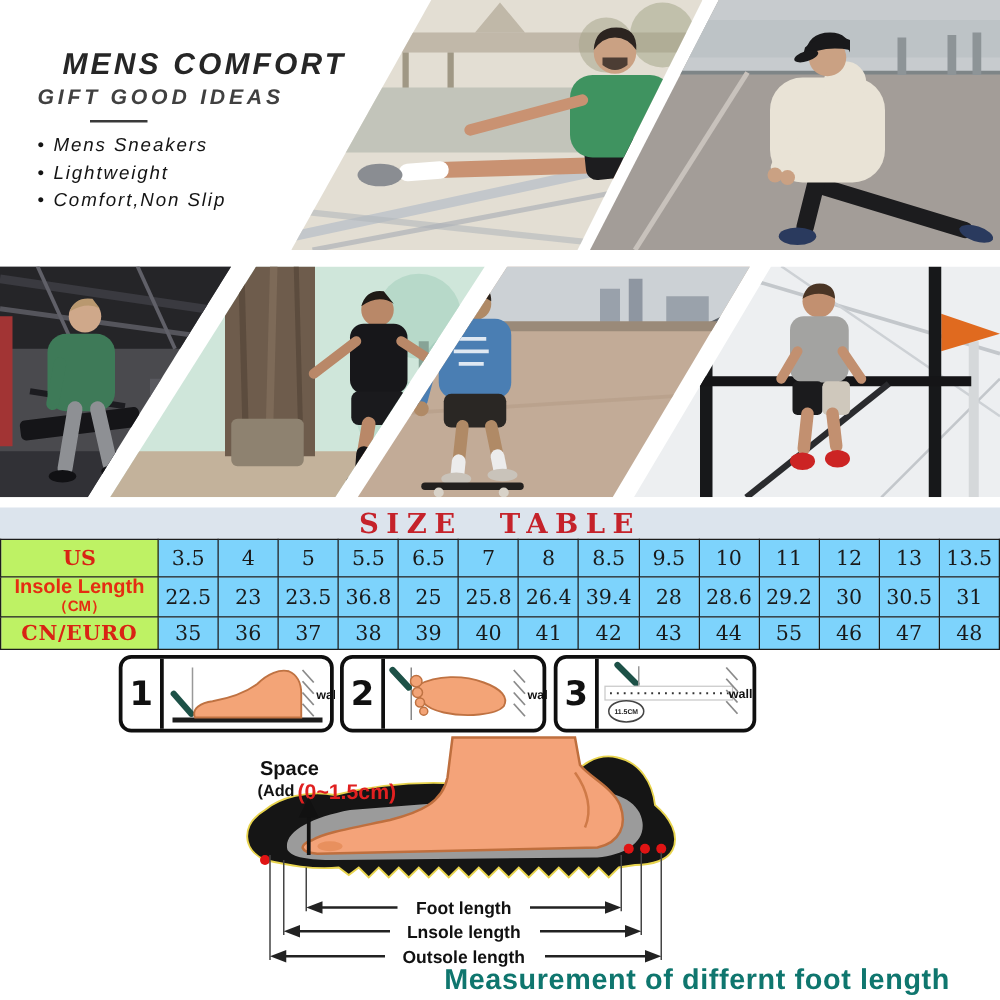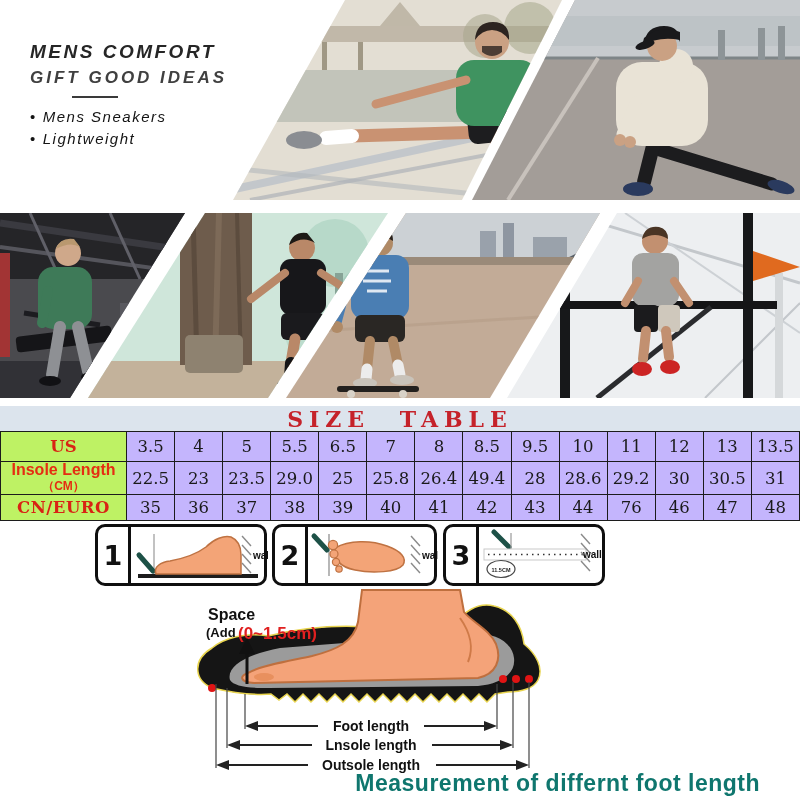--- a/index.html
+++ b/index.html
@@ -1,35 +1,35 @@
 <!DOCTYPE html>
 <html><head>
 <meta charset="utf-8">
 <style>
   html,body{margin:0;padding:0;background:#fff;}
   #app{position:relative;width:800px;height:800px;background:#fff;overflow:hidden;
        font-family:"Liberation Sans",sans-serif;color:#111;}
   
   .marketing{position:absolute;left:30px;top:40px;width:300px;}
-  .m-title{font-style:italic;font-weight:bold;font-size:19px;letter-spacing:2.5px;color:#262626;line-height:24px;}
+  .m-title{font-style:italic;font-weight:bold;font-size:24px;letter-spacing:2.5px;color:#262626;line-height:24px;margin-left:20px;}
   .m-sub{font-style:italic;font-weight:bold;font-size:17px;letter-spacing:3px;color:#404040;margin-top:4px;}
   .m-divider{width:46px;height:2px;background:#3a3a3a;margin:8px 0 8px 42px;}
   .m-bullets{margin:2px 0 0 0;padding:0;list-style:none;}
   .m-bullets li{font-style:italic;font-size:15px;letter-spacing:1.5px;color:#141414;line-height:22px;font-weight:500;}
   .m-bullets .dot{margin-right:6px;font-style:normal;}
   
   .photo{position:absolute;overflow:hidden;}
   .photo svg{display:block;}
   
   .title-band{position:absolute;left:0;top:406px;width:800px;height:26px;background:#dce4ed;
               display:flex;align-items:center;justify-content:center;}
   .title-band span{font-family:"DejaVu Serif",serif;font-weight:bold;font-size:22px;
                    letter-spacing:6px;word-spacing:16px;color:#c5222a;}
   table.size{position:absolute;left:0;top:431px;width:800px;height:88px;border-collapse:collapse;table-layout:fixed;}
-  table.size td,table.size th{border:1.8px solid #1c1c1c;text-align:center;padding:0;background:#c4b5fd;
+  table.size td,table.size th{border:1.8px solid #1c1c1c;text-align:center;padding:0;background:#7dd3fc;
        font-family:"DejaVu Serif",serif;font-size:16.5px;color:#1a1a1a;}
   table.size th{background:#bef264;color:#d92314;}
   .lbl-us{font-size:15px;font-weight:bold;}
   .lbl-insole{font-family:"Liberation Sans",sans-serif;font-weight:bold;font-size:16px;line-height:15px;color:#e52d12;}
   .lbl-insole .cm{font-size:12px;}
   .lbl-cn{font-size:13px;font-weight:bold;letter-spacing:.5px;}
   tr.r-us{height:30px;} tr.r-insole{height:32px;} tr.r-cn{height:26px;}
   
   .step{position:absolute;top:524px;height:62px;border:3px solid #0f0f0f;border-radius:10px;
         background:#fff;display:flex;box-sizing:border-box;}
@@ -46,20 +46,21 @@
 
 <div id="app">
 
   <div class="marketing">
     <div class="m-title">MENS COMFORT</div>
     <div class="m-sub">GIFT GOOD IDEAS</div>
     <div class="m-divider"></div>
     <ul class="m-bullets">
       <li><span class="dot">•</span><span>Mens Sneakers</span></li>
       <li><span class="dot">•</span><span>Lightweight</span></li>
+      <li><span class="dot">•</span><span>Comfort,Non Slip</span></li>
     </ul>
   </div>
 
   <div class="photo" style="left:230px;top:0;width:335px;height:200px;clip-path:polygon(115px 0,332px 0,232px 200px,3px 200px);" aria-label="man in green t-shirt stretching leg on waterfront railing">
     <svg width="335" height="200" viewBox="0 0 335 200">
       <rect width="335" height="200" fill="#e3ded3"></rect>
       <rect y="26" width="335" height="16" fill="#b5ab9b" opacity=".75"></rect>
       <path d="M40,26 L60,4 L80,26 Z M150,26 L170,2 L190,26 Z" fill="#a89e8c" opacity=".6"></path>
       <rect x="58" y="40" width="5" height="42" fill="#8f8672" opacity=".8"></rect>
       <rect x="92" y="42" width="5" height="40" fill="#8f8672" opacity=".8"></rect>
@@ -247,45 +248,45 @@
       <td>13</td>
       <td>13.5</td>
     </tr>
     <tr class="r-insole">
       <th>
             <div class="lbl-insole"><span>Insole Length</span><br><span class="cm">（CM）</span></div>
           </th>
       <td>22.5</td>
       <td>23</td>
       <td>23.5</td>
-      <td>29.0</td>
+      <td>36.8</td>
       <td>25</td>
       <td>25.8</td>
       <td>26.4</td>
-      <td>49.4</td>
+      <td>39.4</td>
       <td>28</td>
       <td>28.6</td>
       <td>29.2</td>
       <td>30</td>
       <td>30.5</td>
       <td>31</td>
     </tr>
     <tr class="r-cn">
       <th class="lbl-cn">CN/EURO</th>
       <td>35</td>
       <td>36</td>
       <td>37</td>
       <td>38</td>
       <td>39</td>
       <td>40</td>
       <td>41</td>
       <td>42</td>
       <td>43</td>
       <td>44</td>
-      <td>76</td>
+      <td>55</td>
       <td>46</td>
       <td>47</td>
       <td>48</td>
     </tr>
   </tbody>
     </table>
 
   <div class="step" style="left:95px;width:172px;">
     <div class="num">1</div>
     <div class="art">

